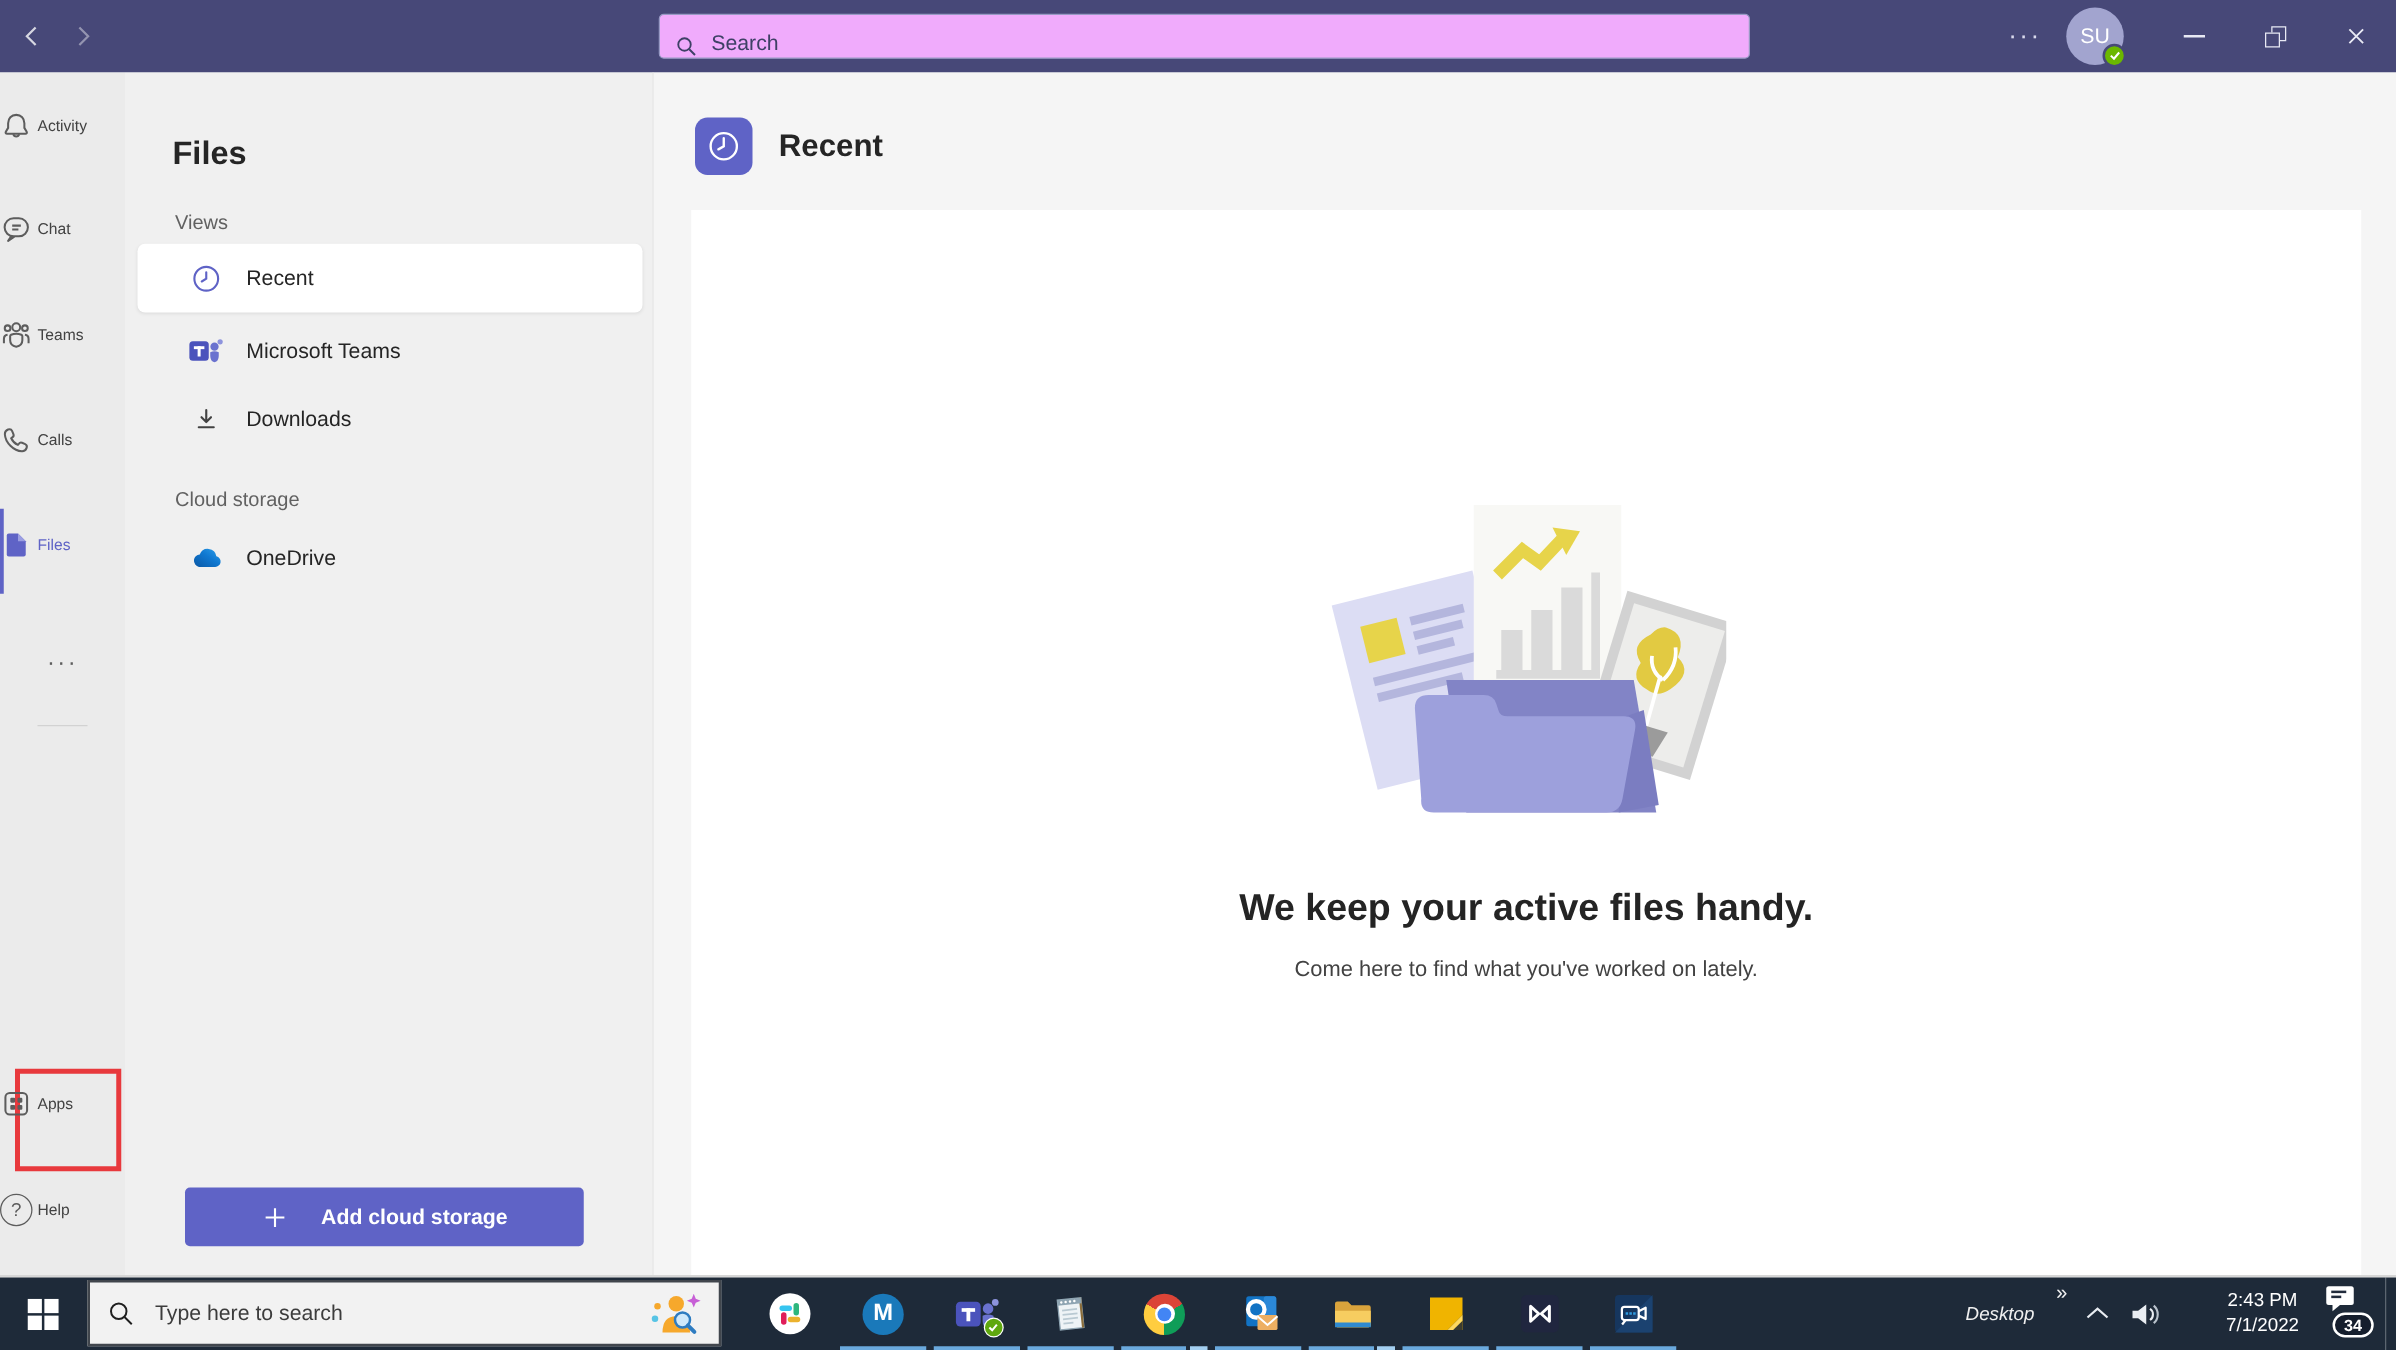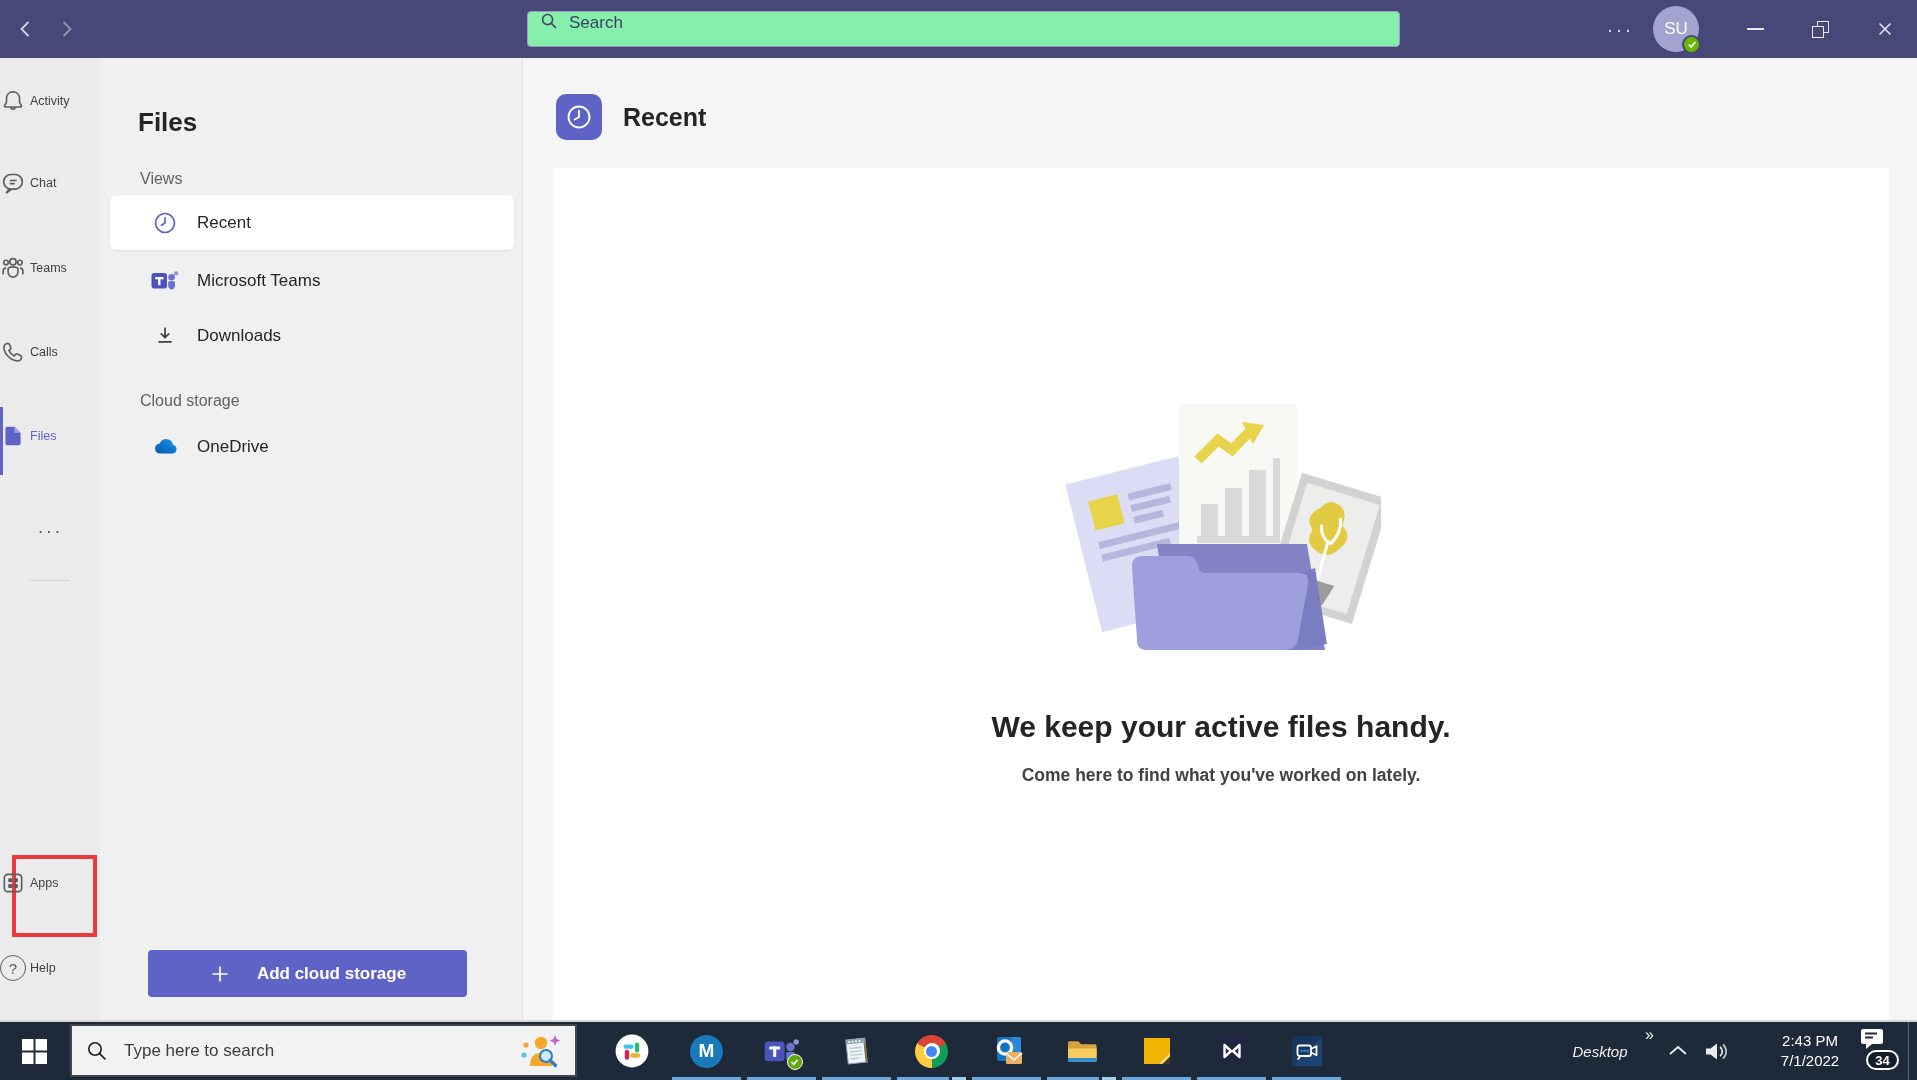--- a/index.html
+++ b/index.html
@@ -6,21 +6,21 @@
   .screen{position:relative;width:1917px;height:1080px;overflow:hidden;
     font-family:"Liberation Sans",sans-serif;background:#f5f5f5;}
   svg{display:block;}
 
   
   .topbar{position:absolute;left:0;top:0;width:1917px;height:58px;background:#474878;}
   .nav-arrow{position:absolute;top:17px;width:24px;height:24px;cursor:default;}
   .nav-back{left:14px;color:rgba(255,255,255,.78);}
   .nav-fwd{left:54px;color:rgba(255,255,255,.42);}
   .searchbox{position:absolute;left:527px;top:11px;width:873px;height:36px;box-sizing:border-box;
-    background:#86efac;border:1px solid #989ac4;border-radius:4px;display:flex;align-items:flex-start;
+    background:#f0abfc;border:1px solid #989ac4;border-radius:4px;display:flex;align-items:flex-end;
     padding:0 12px;color:#3a3c61;}
   .searchbox input{flex:1;background:transparent;border:none;outline:none;font-size:17px;
     color:#2e3054;margin-left:9px;font-family:inherit;}
   .searchbox input::placeholder{color:#3e4066;opacity:1;}
   .tb-dots{position:absolute;left:1598px;top:0;width:44px;height:58px;color:#d8d9ec;font-size:21px;
     letter-spacing:2px;display:flex;align-items:center;justify-content:center;}
   .avatar{position:absolute;left:1653px;top:6px;width:46px;height:46px;border-radius:50%;
     background:#a2a4cf;color:#fff;font-size:17px;display:flex;align-items:center;justify-content:center;}
   .presence{position:absolute;right:-2px;bottom:-2px;width:19px;height:19px;border-radius:50%;
     background:#6bb700;border:2px solid #474878;box-sizing:border-box;display:flex;align-items:center;justify-content:center;}
@@ -67,21 +67,21 @@
   
   .main{position:absolute;left:523px;top:58px;width:1394px;height:962px;background:#f5f5f5;}
   .hdr-badge{position:absolute;left:33px;top:36px;width:46px;height:46px;border-radius:10px;
     background:#5f63c6;display:flex;align-items:center;justify-content:center;}
   .hdr-title{position:absolute;left:100px;top:36px;height:46px;display:flex;align-items:center;
     font-size:25px;font-weight:700;color:#252525;}
   .card{position:absolute;left:30px;top:110px;width:1336px;height:852px;background:#fff;}
   .illus{position:absolute;left:508px;top:230px;}
   .empty-h{position:absolute;left:0;top:542px;width:100%;text-align:center;font-size:30px;
     font-weight:700;color:#242424;}
-  .empty-s{position:absolute;left:0;top:597px;width:100%;text-align:center;font-size:17.5px;color:#424242;font-weight:bold;}
+  .empty-s{position:absolute;left:0;top:597px;width:100%;text-align:center;font-size:17.5px;color:#424242;}
 
   .win-bottom{position:absolute;left:0;top:1020px;width:1917px;height:2px;background:#d6d6d6;}
 
   
   .taskbar{position:absolute;left:0;top:1022px;width:1917px;height:58px;background:#1e2a39;}
   .start-btn{position:absolute;left:0;top:0;width:68px;height:58px;display:flex;align-items:center;justify-content:center;}
   .tb-search{position:absolute;left:70px;top:2px;width:507px;height:53px;box-sizing:border-box;
     background:#f2f2f2;border:2px solid #41464d;display:flex;align-items:center;padding:0 14px;}
   .tb-search input{flex:1;background:transparent;border:none;outline:none;font-size:17px;color:#1f1f1f;
     margin-left:14px;font-family:inherit;}

